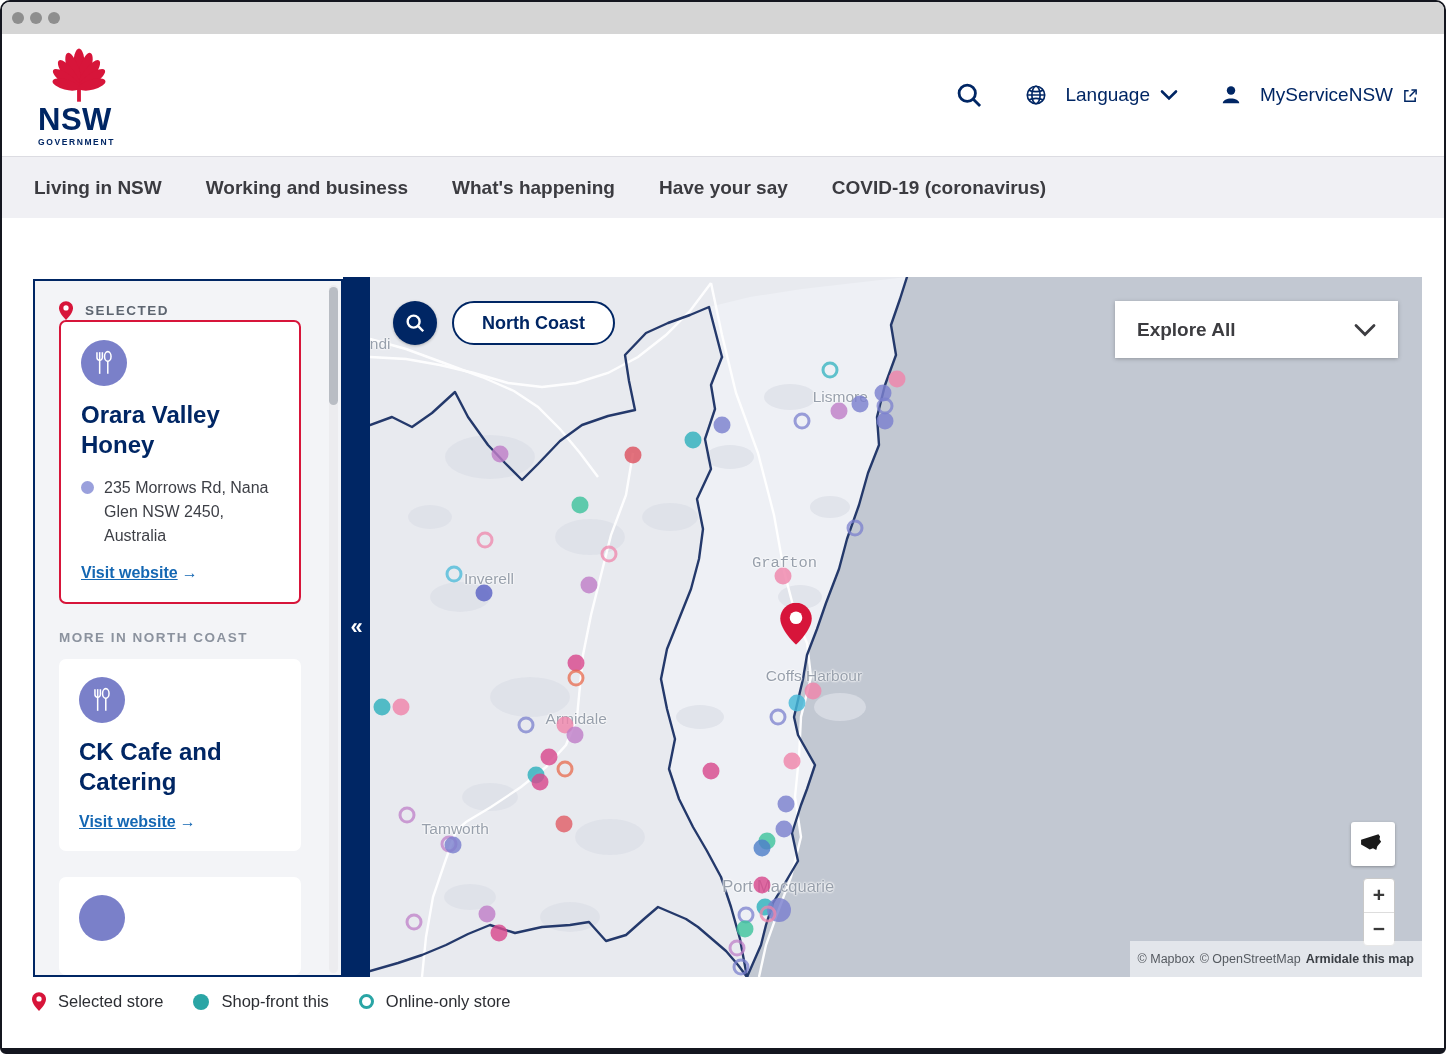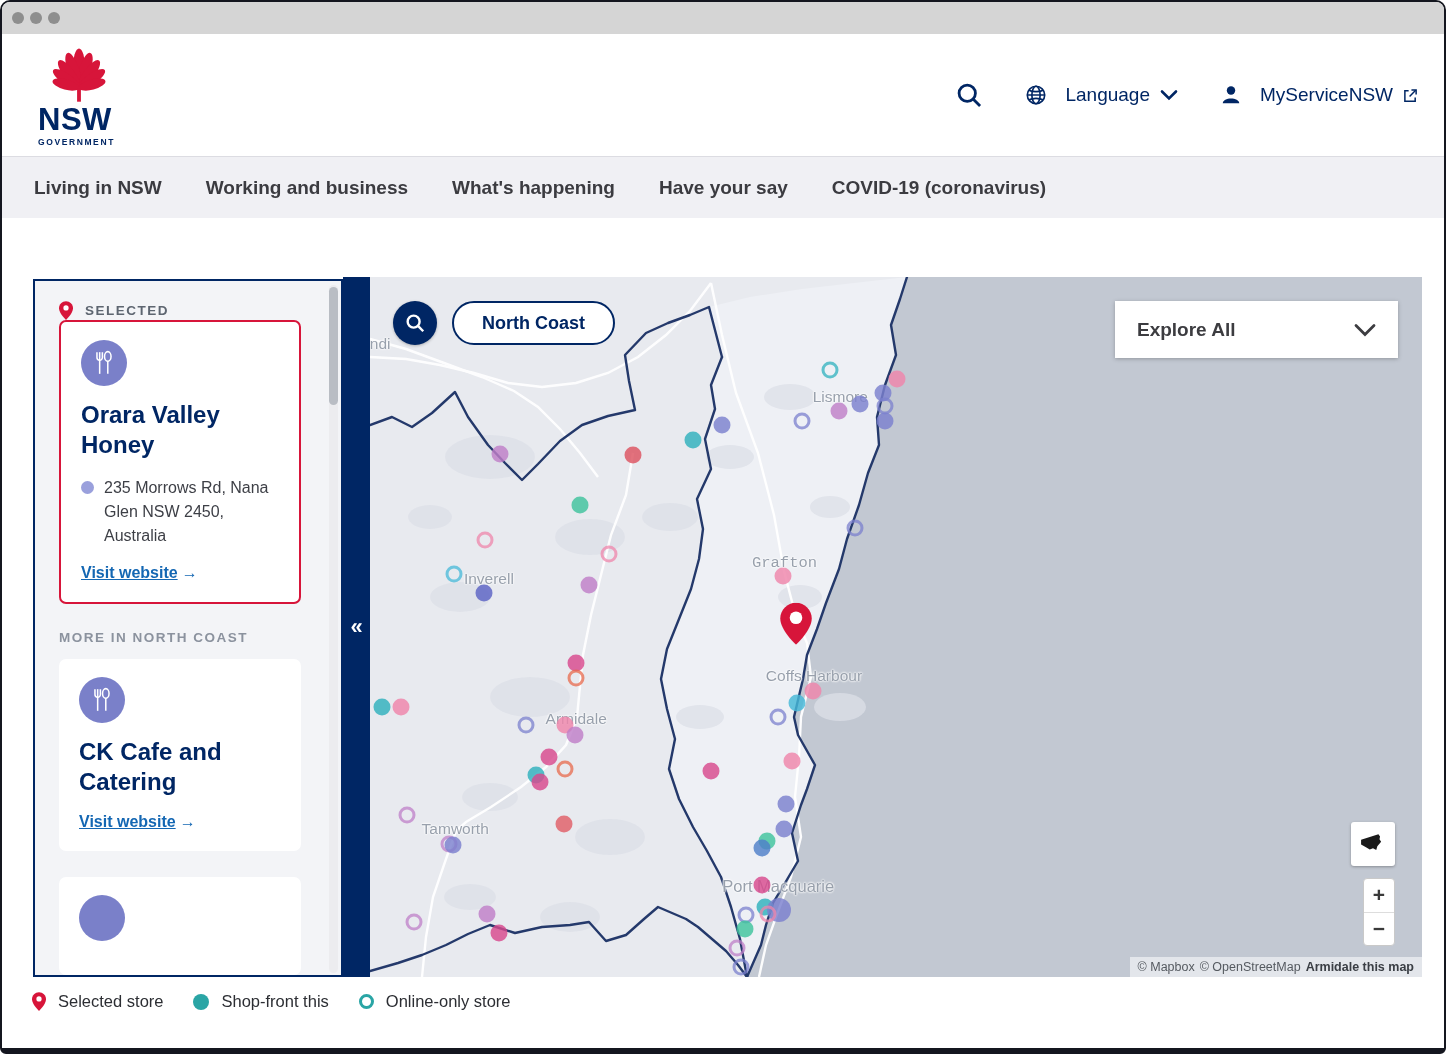--- a/index.html
+++ b/index.html
@@ -61,21 +61,21 @@
     border-radius:22px; display:flex; align-items:center; color:#002664; font-size:18px; font-weight:700; cursor:pointer; }
   .explore{ position:absolute; right:24px; top:24px; width:283px; height:57px; background:#fff; box-shadow:0 1px 4px rgba(0,0,0,.25);
     display:flex; align-items:center; justify-content:space-between; padding:0 22px; cursor:pointer; }
   .explore .lbl{ font-size:19px; font-weight:700; color:#3c3c40; }
   .nsw-btn{ position:absolute; right:27px; top:545px; width:44px; height:44px; background:#fff; border-radius:3px;
     box-shadow:0 1px 3px rgba(0,0,0,.3); display:flex; align-items:center; justify-content:center; cursor:pointer; }
   .zoomctrl{ position:absolute; right:27px; top:601px; width:32px; height:68px; background:#fff; border:1px solid #c9c9c9;
     border-radius:4px; display:flex; flex-direction:column; overflow:hidden; }
   .zbtn{ flex:1; display:flex; align-items:center; justify-content:center; font-size:21px; font-weight:700; color:#3a3a3a; cursor:pointer; }
   .zbtn:first-child{ border-bottom:1px solid #ddd; }
-  .attrib{ position:absolute; right:0; bottom:0; height:20px; background:rgba(255,255,255,.55);
+  .attrib{ position:absolute; right:0; bottom:0; height:36px; background:rgba(255,255,255,.55);
     display:flex; align-items:center; gap:5px; padding:0 8px; font-size:12.5px; color:#555a60; }
   .attrib .bold{ font-weight:700; color:#3a3e44; }
   
   .legend{ position:absolute; left:30px; top:990px; display:flex; align-items:center; gap:30px; }
   .litem{ display:flex; align-items:center; gap:12px; font-size:16.5px; font-weight:500; color:#2c2e33; }
   .ldot{ width:16px; height:16px; border-radius:50%; background:#2aa5a5; }
   .lring{ width:15px; height:15px; border-radius:50%; border:3px solid #2aa5a5; background:#fff; }
 </style>
 </head>
 <body>

